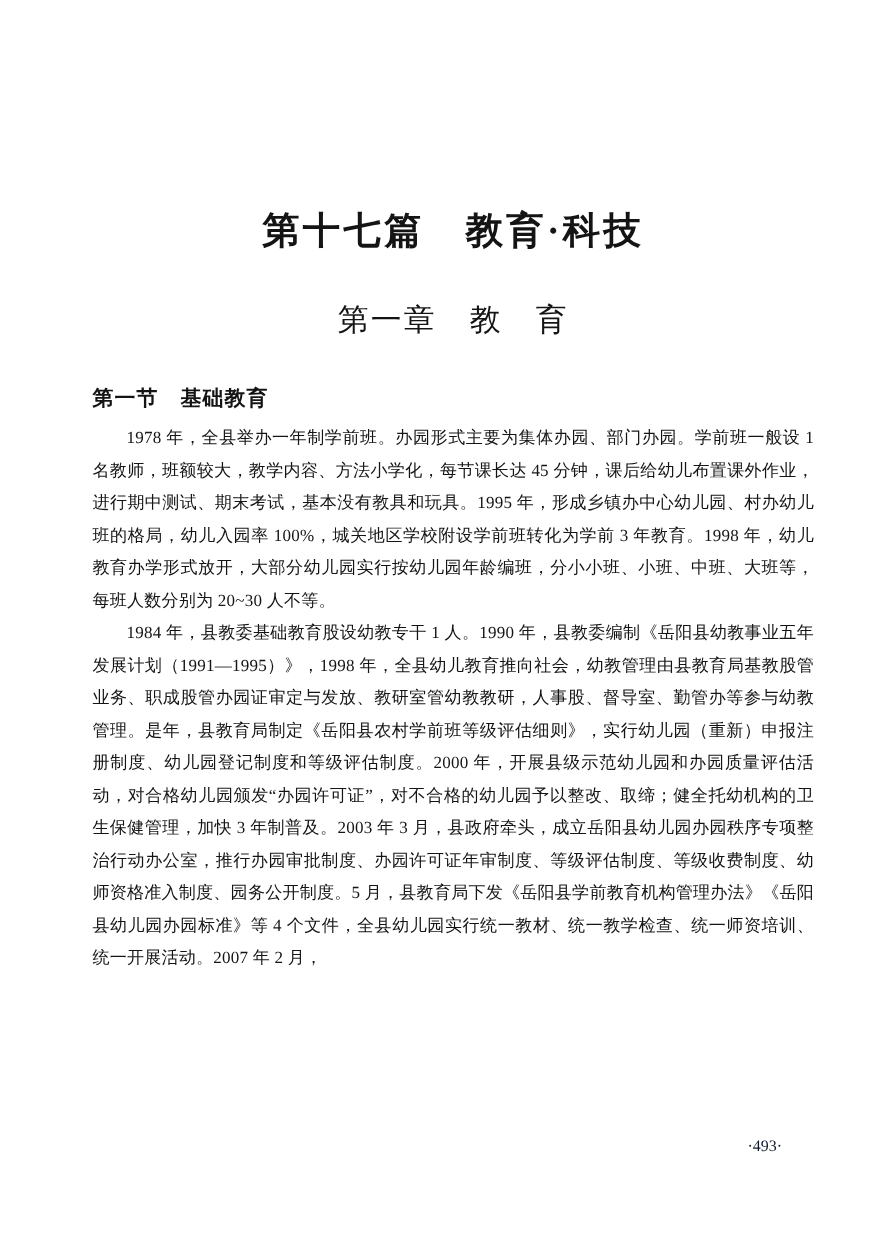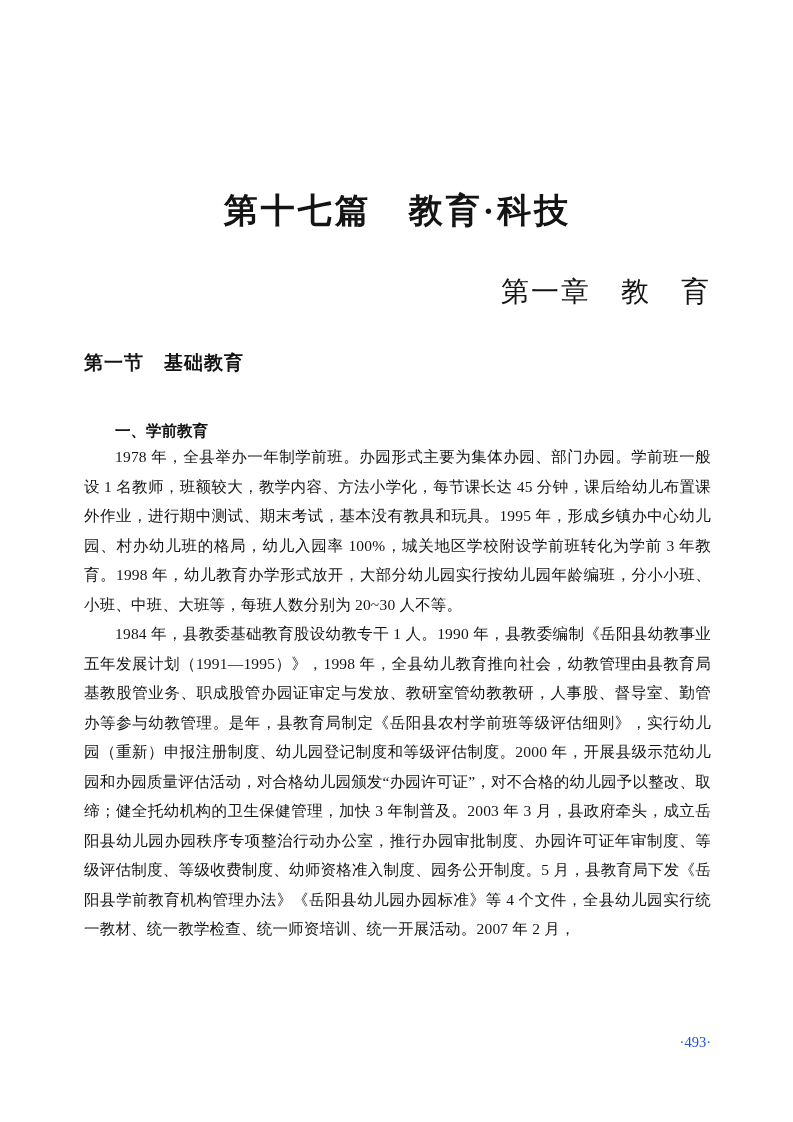--- a/index.html
+++ b/index.html
@@ -7,37 +7,37 @@
       padding: 0;
       background: #ffffff;
     }
     .page {
       position: relative;
       width: 793px;
       height: 1106px;
       margin: 0 auto;
       background: #ffffff;
       box-sizing: border-box;
-      padding: 0 82px 0 84px;
+      padding: 0 53px 0 84px;
       color: #141414;
       font-family: "Liberation Serif", serif;
       overflow: hidden;
     }
     .part-title {
       margin: 190px 0 0 0;
       text-align: center;
       font-size: 34px;
       line-height: 42px;
       font-weight: bold;
       letter-spacing: 3px;
       font-family: "Liberation Serif", serif;
     }
     .chapter-title {
       margin: 42px 0 0 0;
-      text-align: right;
+      text-align: center;
       font-size: 28px;
       line-height: 36px;
       font-weight: normal;
       letter-spacing: 2px;
       font-family: "Liberation Serif", serif;
     }
     .section-title {
       margin: 40px 0 0 0;
       text-align: left;
       font-size: 19px;
@@ -65,37 +65,36 @@
       font-family: "Liberation Serif", serif;
       letter-spacing: 0.2px;
     }
     .page-number {
       position: absolute;
       right: 82px;
       top: 1032px;
       font-size: 14.5px;
       line-height: 20px;
       font-family: "Liberation Serif", serif;
-      color: #1d4ed8;
+      color: #0f172a;
     }
   </style>
 </head>
 <body>
 
 <div class="page">
 
   <h1 class="part-title">第十七篇　教育·科技</h1>
 
   <h2 class="chapter-title">第一章　教　育</h2>
 
   <h3 class="section-title">第一节　基础教育</h3>
 
   <div class="body-text">
 
-    <h4 class="subsection-title">一、学前教育</h4>
 
 
     <p class="para">1978 年，全县举办一年制学前班。办园形式主要为集体办园、部门办园。学前班一般设 1 名教师，班额较大，教学内容、方法小学化，每节课长达 45 分钟，课后给幼儿布置课外作业，进行期中测试、期末考试，基本没有教具和玩具。1995 年，形成乡镇办中心幼儿园、村办幼儿班的格局，幼儿入园率 100%，城关地区学校附设学前班转化为学前 3 年教育。1998 年，幼儿教育办学形式放开，大部分幼儿园实行按幼儿园年龄编班，分小小班、小班、中班、大班等，每班人数分别为 20~30 人不等。</p>
 
     <p class="para">1984 年，县教委基础教育股设幼教专干 1 人。1990 年，县教委编制《岳阳县幼教事业五年发展计划（1991—1995）》，1998 年，全县幼儿教育推向社会，幼教管理由县教育局基教股管业务、职成股管办园证审定与发放、教研室管幼教教研，人事股、督导室、勤管办等参与幼教管理。是年，县教育局制定《岳阳县农村学前班等级评估细则》，实行幼儿园（重新）申报注册制度、幼儿园登记制度和等级评估制度。2000 年，开展县级示范幼儿园和办园质量评估活动，对合格幼儿园颁发“办园许可证”，对不合格的幼儿园予以整改、取缔；健全托幼机构的卫生保健管理，加快 3 年制普及。2003 年 3 月，县政府牵头，成立岳阳县幼儿园办园秩序专项整治行动办公室，推行办园审批制度、办园许可证年审制度、等级评估制度、等级收费制度、幼师资格准入制度、园务公开制度。5 月，县教育局下发《岳阳县学前教育机构管理办法》《岳阳县幼儿园办园标准》等 4 个文件，全县幼儿园实行统一教材、统一教学检查、统一师资培训、统一开展活动。2007 年 2 月，</p>
 
   </div>
 
   <div class="page-number">·493·</div>
 

